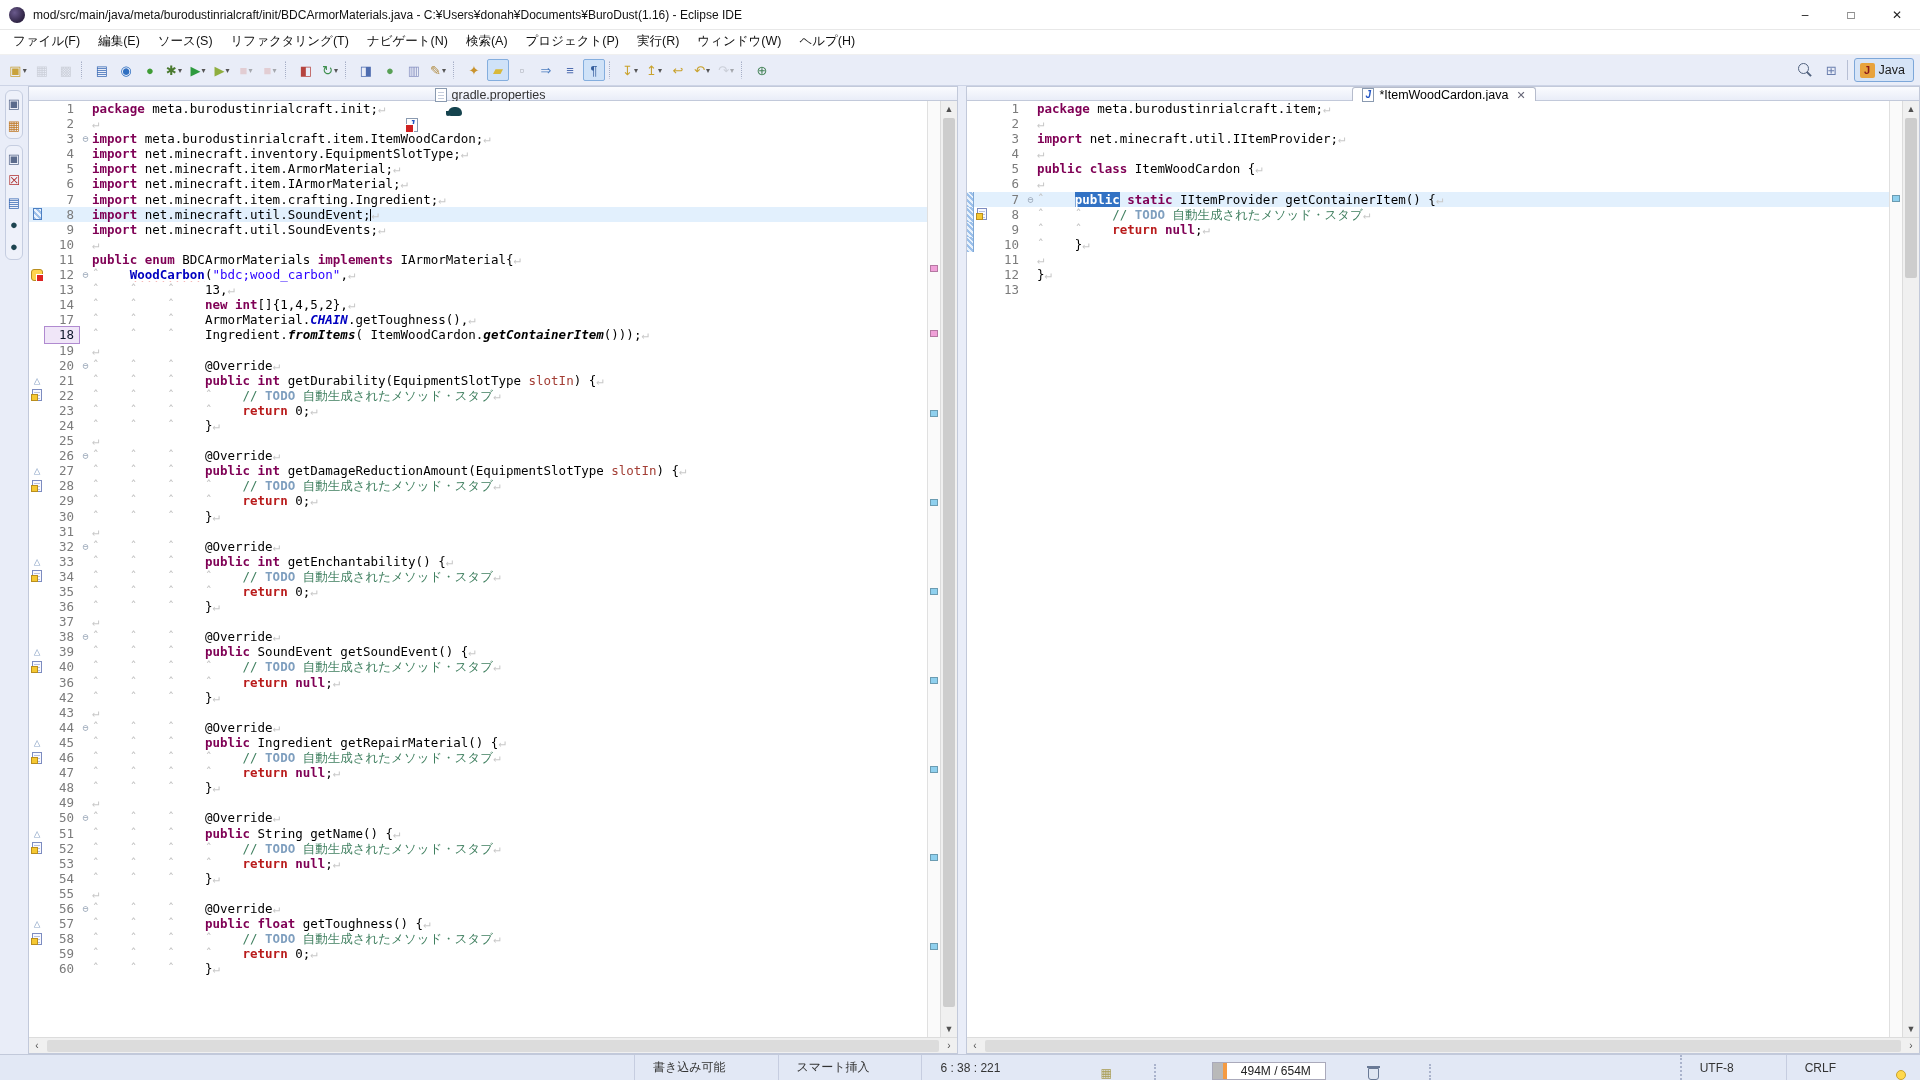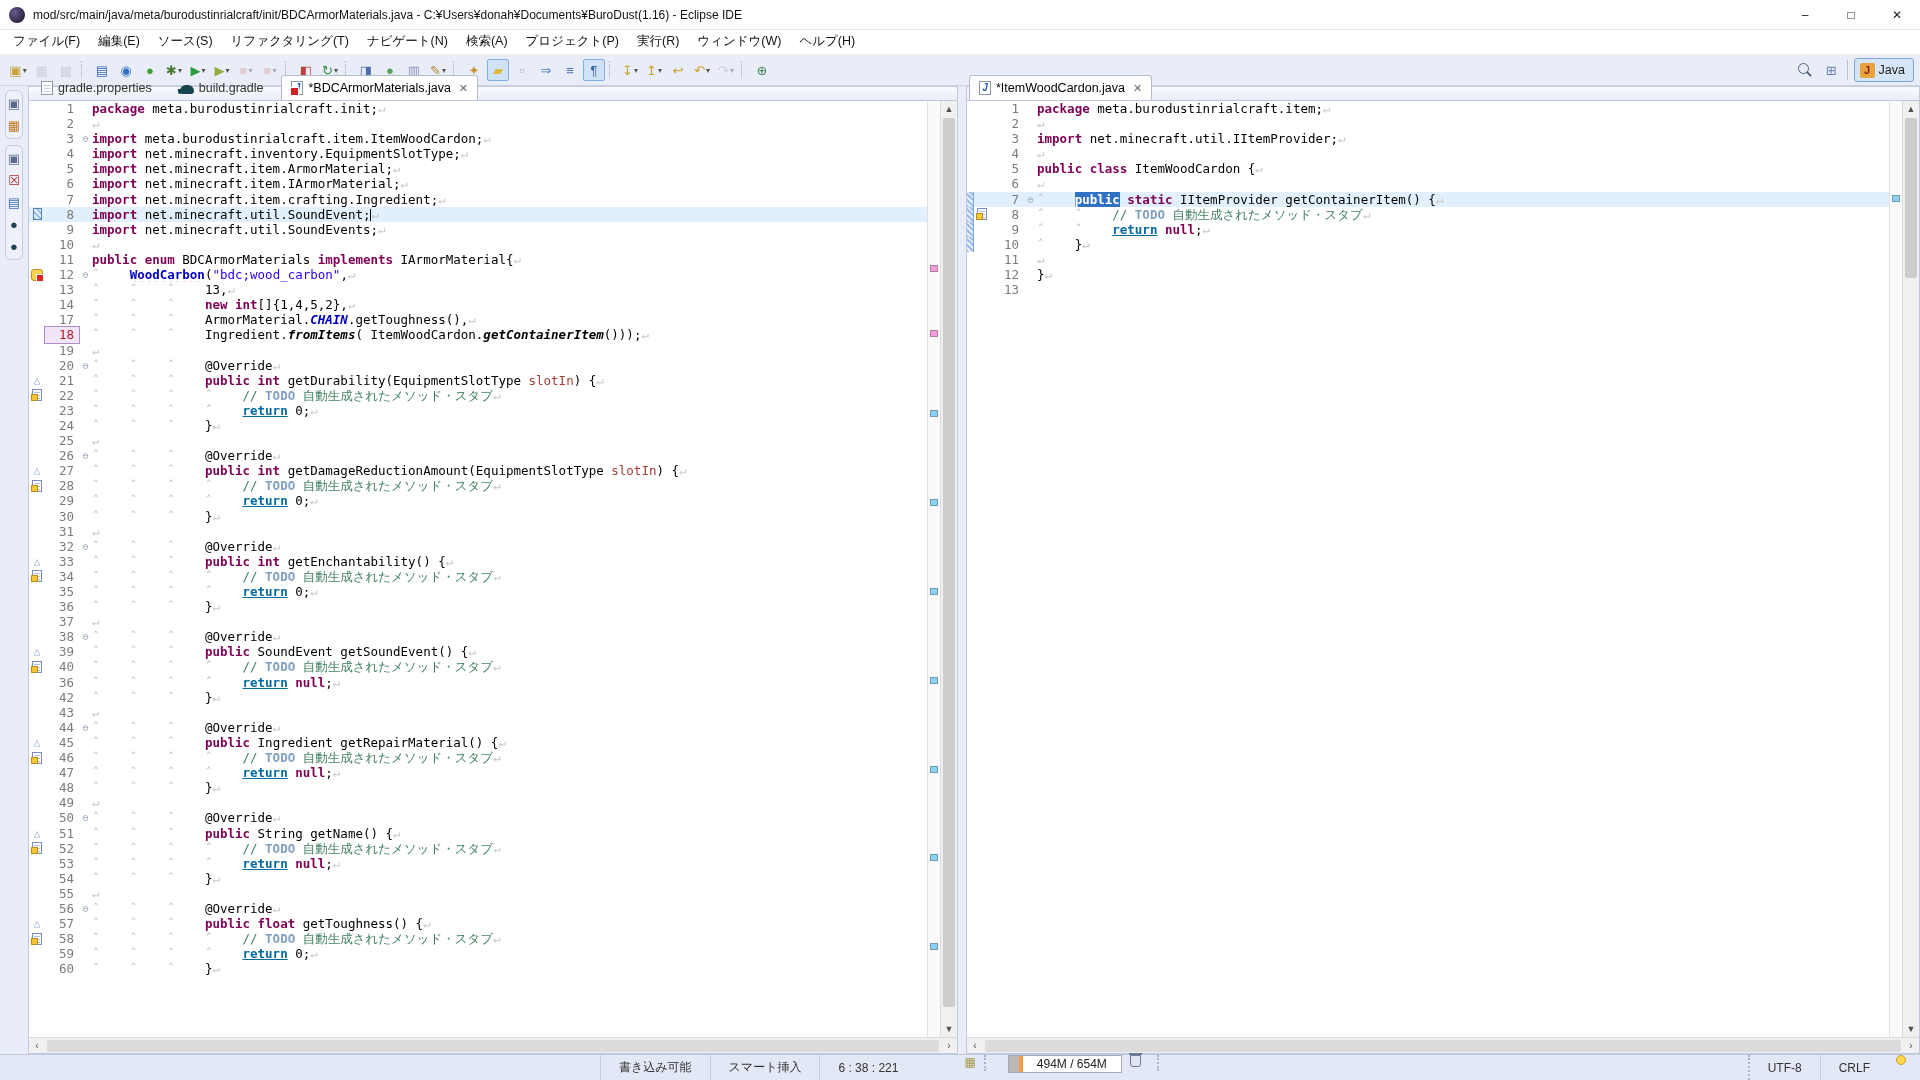--- a/index.html
+++ b/index.html
@@ -37,21 +37,21 @@
   
   .main { height:968px; display:flex; background:#e9edf8; }
   .mini-strip { width:28px; background:#e9edf8; padding-top:4px; display:flex; flex-direction:column; align-items:center; gap:6px; }
   .mini-group { border:1px solid #c5cde0; border-radius:6px; padding:6px 2px; display:flex; flex-direction:column; align-items:center; gap:9px; background:#eef1fa; }
   .mini-ico { font-size:13px; line-height:1; }
   .editor-group { background:#fff; border:1px solid #c2c9da; display:flex; flex-direction:column; }
   .eg-left { width:930px; }
   .sash { width:8px; background:#e9edf8; }
   .eg-right { flex:1; }
   
-  .tabbar { height:14px; background:linear-gradient(#fafbfe,#e9edf8); display:flex; align-items:flex-end; border-bottom:1px solid #c2c9da; padding-left:2px; }
+  .tabbar { height:14px; background:linear-gradient(#fafbfe,#e9edf8); display:flex; align-items:center; border-bottom:1px solid #c2c9da; padding-left:2px;flex-direction:column; }
   .tab { height:25px; display:flex; align-items:center; padding:0 9px; font-size:12.5px; color:#333; border:1px solid transparent; border-bottom:none; border-radius:3px 3px 0 0; gap:5px; }
   .tab.active { background:#fff; border-color:#b6bccc; color:#000; }
   .tab-close { font-size:11px; color:#667; margin-left:3px; }
   .tic { position:relative; display:inline-block; }
   .ic-doc { width:12px; height:14px; background:#fff; border:1px solid #8a9ab0; }
   .ic-doc::before { content:""; position:absolute; left:2px; right:2px; top:3px; height:8px;
       background:repeating-linear-gradient(#c6cede 0 1px, transparent 1px 3px); }
   .ic-java { width:12px; height:14px; background:#fff; border:1px solid #8a9ab0; }
   .ic-java::before { content:"J"; position:absolute; left:0; right:0; top:0; text-align:center; font-size:10px; font-weight:bold; color:#2456c4; font-style:italic; }
   .ic-err::after { content:""; position:absolute; left:-2px; bottom:-2px; width:7px; height:7px; background:#cf2222; border:1px solid #fff; }
@@ -69,50 +69,50 @@
   .g-err .gicon.err, .g-ovr .gicon.ovr, .g-todo .gicon.todo, .g-rng .gicon.rng { display:inline-block; }
   .gicon.err { width:12px; height:12px; border-radius:3px; background:#ffd34d; border:1px solid #b98e1e; position:relative; }
   .gicon.err::after { content:""; position:absolute; right:-2px; bottom:-2px; width:6px; height:6px; background:#d22; border:1px solid #fff; }
   .gicon.ovr { color:#8fa7c8; font-size:11px; line-height:1; }
   .gicon.ovr::before { content:"△"; }
   .gicon.todo { width:10px; height:12px; background:#f8f9ff; border:1px solid #7d8cc0; position:relative; }
   .gicon.todo::before { content:""; position:absolute; left:1px; right:1px; top:2px; height:7px; background:repeating-linear-gradient(#b9c2e0 0 1px, transparent 1px 3px); }
   .gicon.todo::after { content:""; position:absolute; left:-2px; bottom:-1px; width:5px; height:5px; background:#f5c832; border:1px solid #b98e1e; }
   .gicon.rng { width:9px; height:12px; border:1px solid #4d7fc2; background:repeating-linear-gradient(45deg,#9cc0ea 0 2px,#eaf2fc 2px 4px); }
   .num { width:34px; flex:none; text-align:right; padding-right:5px; color:#7b7b7b; }
-  .num.nb { background:#f0e6f8; outline:1px solid #b08ad0; color:#b91c1c;text-align:right; }
+  .num.nb { background:#f0e6f8; outline:1px solid #b08ad0; color:#0f172a;text-align:right; }
   .fold { width:13px; flex:none; color:#9aa7b8; font-size:10px; text-align:center; }
   .code { flex:1; overflow:hidden; }
   .code .k   { color:#7f0055; font-weight:bold; }
   .code .pl  { color:#000; }
   .code .s   { color:#2a00ff; }
   .code .cm  { color:#3f7f5f; }
   .code .td  { color:#7f9fbf; font-weight:bold; }
   .code .fld { color:#0000c0; font-weight:bold; font-style:italic; }
   .code .sm  { color:#000; font-weight:bold; font-style:italic; }
   .code .p   { color:#a33e35; }
-  .code .ret { color:#0369a1; font-weight:bold; text-decoration:underline; }
+  .code .ret { color:#b91c1c; font-weight:bold; }
   .code .err { color:#0000c0; font-weight:bold; border-bottom:1px solid #444;
                text-decoration:underline wavy #e01414; text-underline-offset:2px; }
   .code .ws  { color:#c4c4c4; }
   .code .nl  { color:#c9c9c9; }
   .code .selk{ background:#3272c4; color:#fff; font-weight:bold; }
   .code .caret { display:inline-block; width:1px; height:12px; background:#000; vertical-align:-2px; }
   
   .ruler { width:13px; flex:none; border-left:1px solid #e0e0e0; position:relative; background:#fafafa; }
   .rmark { position:absolute; left:2px; width:8px; height:7px; border:1px solid rgba(0,0,0,.25); }
   .vscroll { width:17px; flex:none; background:#f0f0f0; border-left:1px solid #dcdcdc; position:relative; }
   .vs-arrow { position:absolute; left:0; width:100%; height:16px; color:#505050; font-size:9px; text-align:center; line-height:16px; }
   .vs-up { top:0; } .vs-down { bottom:0; }
   .vs-thumb { position:absolute; left:2px; right:2px; background:#cdcdcd; border-radius:2px; }
   .hscroll { height:16px; background:#f0f0f0; border-top:1px solid #dcdcdc; display:flex; align-items:center; }
   .hs-arrow { width:16px; text-align:center; font-size:10px; color:#505050; }
   .hs-thumb { flex:1; height:12px; background:#dcdcdc; border-radius:2px; margin:0 2px; }
   
-  .statusbar { height:26px; background:#e2e8f5; border-top:1px solid #c2c9da; display:flex; align-items:flex-start; font-size:12px; color:#333; }
+  .statusbar { height:26px; background:#e2e8f5; border-top:1px solid #c2c9da; display:flex; align-items:flex-end; font-size:12px; color:#333;gap:34px; }
   .sb-spacer { width:600px; }
   .sb-cell { padding:0 18px; height:100%; display:flex; align-items:center; border-left:1px solid #c6cde0; }
   .sb-grip { width:6px; height:16px; border-left:2px dotted #aab3cc; margin:0 8px; }
   .sb-editicon { font-size:12px; color:#a89b4f; margin-left:48px; }
   .heap { display:flex; align-items:center; border:1px solid #aab; background:#fff; height:18px; margin-left:10px; }
   .heap-used { width:10px; height:100%; background:#b9b9b9; }
   .heap-mark { width:4px; height:100%; background:#f59b42; }
   .heap-text { padding:0 14px; font-size:12px; color:#222; }
   .trash { width:11px; height:12px; border:1px solid #6a7a96; border-radius:0 0 3px 3px; position:relative; margin:0 8px; background:#dfe6f2; }
   .trash::before { content:""; position:absolute; top:-3px; left:-2px; width:13px; height:2px; background:#6a7a96; }

